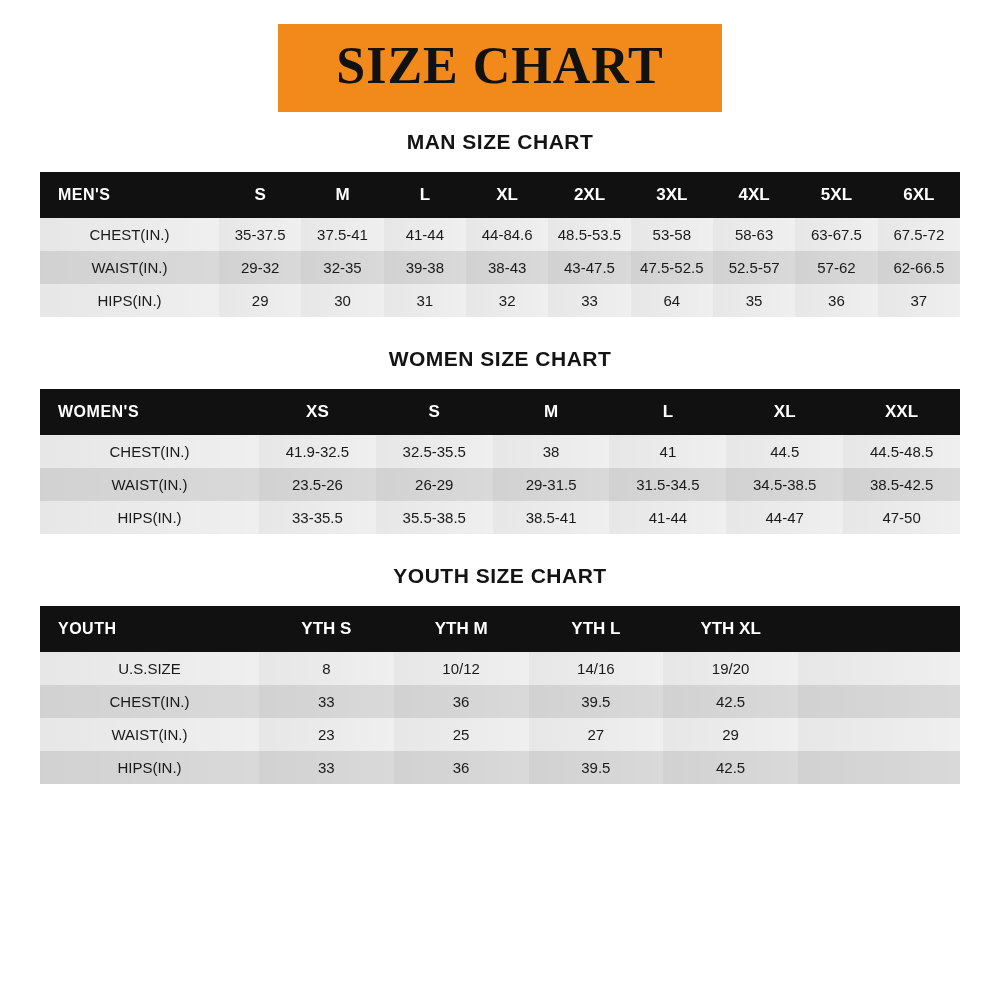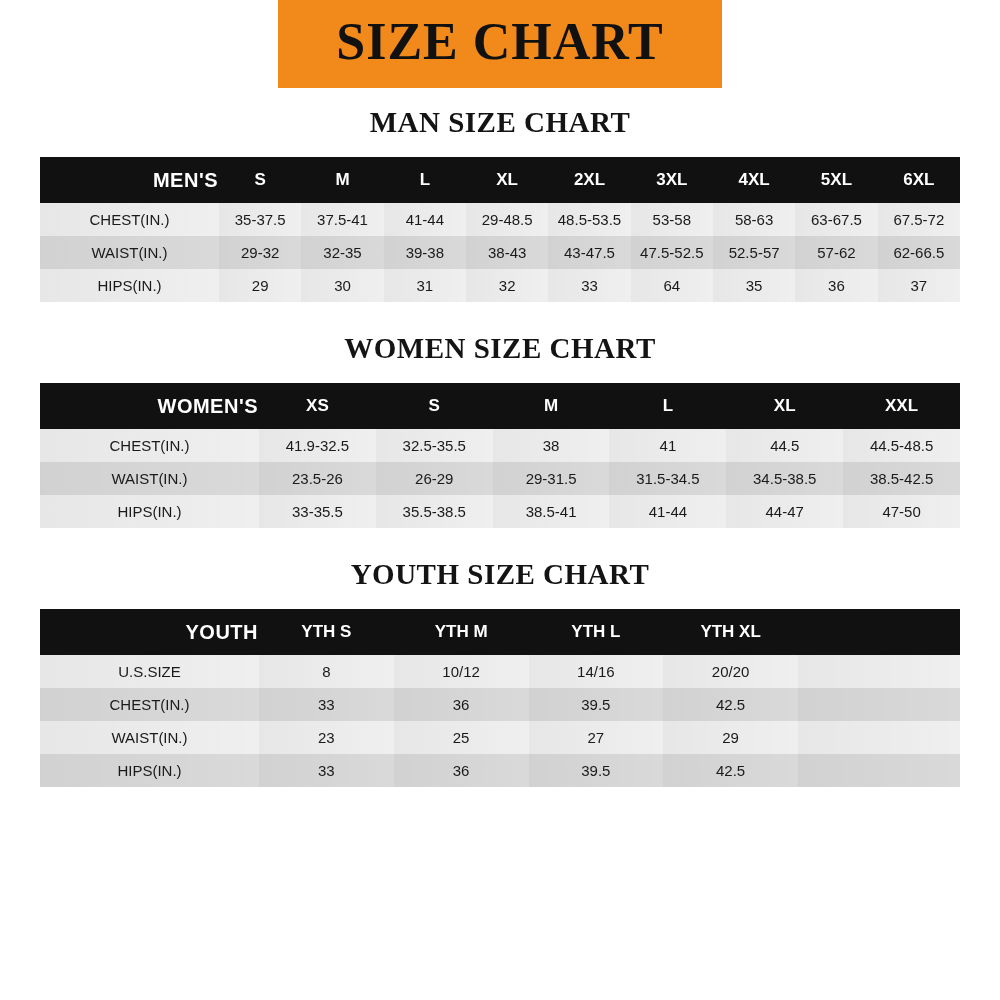--- a/index.html
+++ b/index.html
@@ -12,20 +12,21 @@
     background: #ffffff;
     font-family: "Liberation Sans", sans-serif;
     overflow: hidden;
   }
   .page {
     width: 1000px;
     height: 736px;
     position: relative;
     background: #fff;
     box-sizing: border-box;
+    margin-top: 24px;
   }
   
   .banner {
     height: 88px;
     background: #f18a1b;
     display: flex;
     align-items: center;
     justify-content: center;
     position: relative;
   }
@@ -51,23 +52,23 @@
     font-size: 52px;
     letter-spacing: 1px;
     color: #111;
     text-align: center;
     line-height: 1;
     padding-bottom: 4px;
   }
   
   .section-title {
     text-align: center;
-    font-family: Liberation Serif, serif;
+    font-family: Liberation Sans, sans-serif;
     font-weight: bold;
-    font-size: 29px;
+    font-size: 21px;
     color: #141414;
     letter-spacing: 0.5px;
   }
   .section {
     padding: 0 40px;
     box-sizing: border-box;
   }
   table.size-table {
     width: 920px;
     margin: 0 auto;
@@ -79,23 +80,23 @@
     color: #ffffff;
   }
   table.size-table tr.head-row td {
     height: 44px;
     font-weight: bold;
     font-size: 17px;
     text-align: center;
     color: #ffffff;
   }
   table.size-table tr.head-row td.rowlabel {
-    text-align: right;
+    text-align: left;
     padding-left: 18px;
-    font-size: 20px;
+    font-size: 16px;
     letter-spacing: 0.5px;
   }
   table.size-table tr.body-row td {
     height: 31px;
     font-size: 15px;
     text-align: center;
     color: #1a1a1a;
   }
   table.size-table tr.body-row td.rowlabel {
     font-size: 15px;
@@ -149,21 +150,21 @@
         <td>3XL</td>
         <td>4XL</td>
         <td>5XL</td>
         <td>6XL</td>
       </tr>
       <tr class="body-row shade-light">
         <td class="rowlabel">CHEST(IN.)</td>
         <td>35-37.5</td>
         <td>37.5-41</td>
         <td>41-44</td>
-        <td>29-48.5</td>
+        <td>44-84.6</td>
         <td>48.5-53.5</td>
         <td>53-58</td>
         <td>58-63</td>
         <td>63-67.5</td>
         <td>67.5-72</td>
       </tr>
       <tr class="body-row shade-dark">
         <td class="rowlabel">WAIST(IN.)</td>
         <td>29-32</td>
         <td>32-35</td>
@@ -251,21 +252,21 @@
         <td>YTH M</td>
         <td>YTH L</td>
         <td>YTH XL</td>
         <td style="width:160px"></td>
       </tr>
       <tr class="body-row shade-light">
         <td class="rowlabel">U.S.SIZE</td>
         <td>8</td>
         <td>10/12</td>
         <td>14/16</td>
-        <td>20/20</td>
+        <td>19/20</td>
         <td></td>
       </tr>
       <tr class="body-row shade-dark">
         <td class="rowlabel">CHEST(IN.)</td>
         <td>33</td>
         <td>36</td>
         <td>39.5</td>
         <td>42.5</td>
         <td></td>
       </tr>

